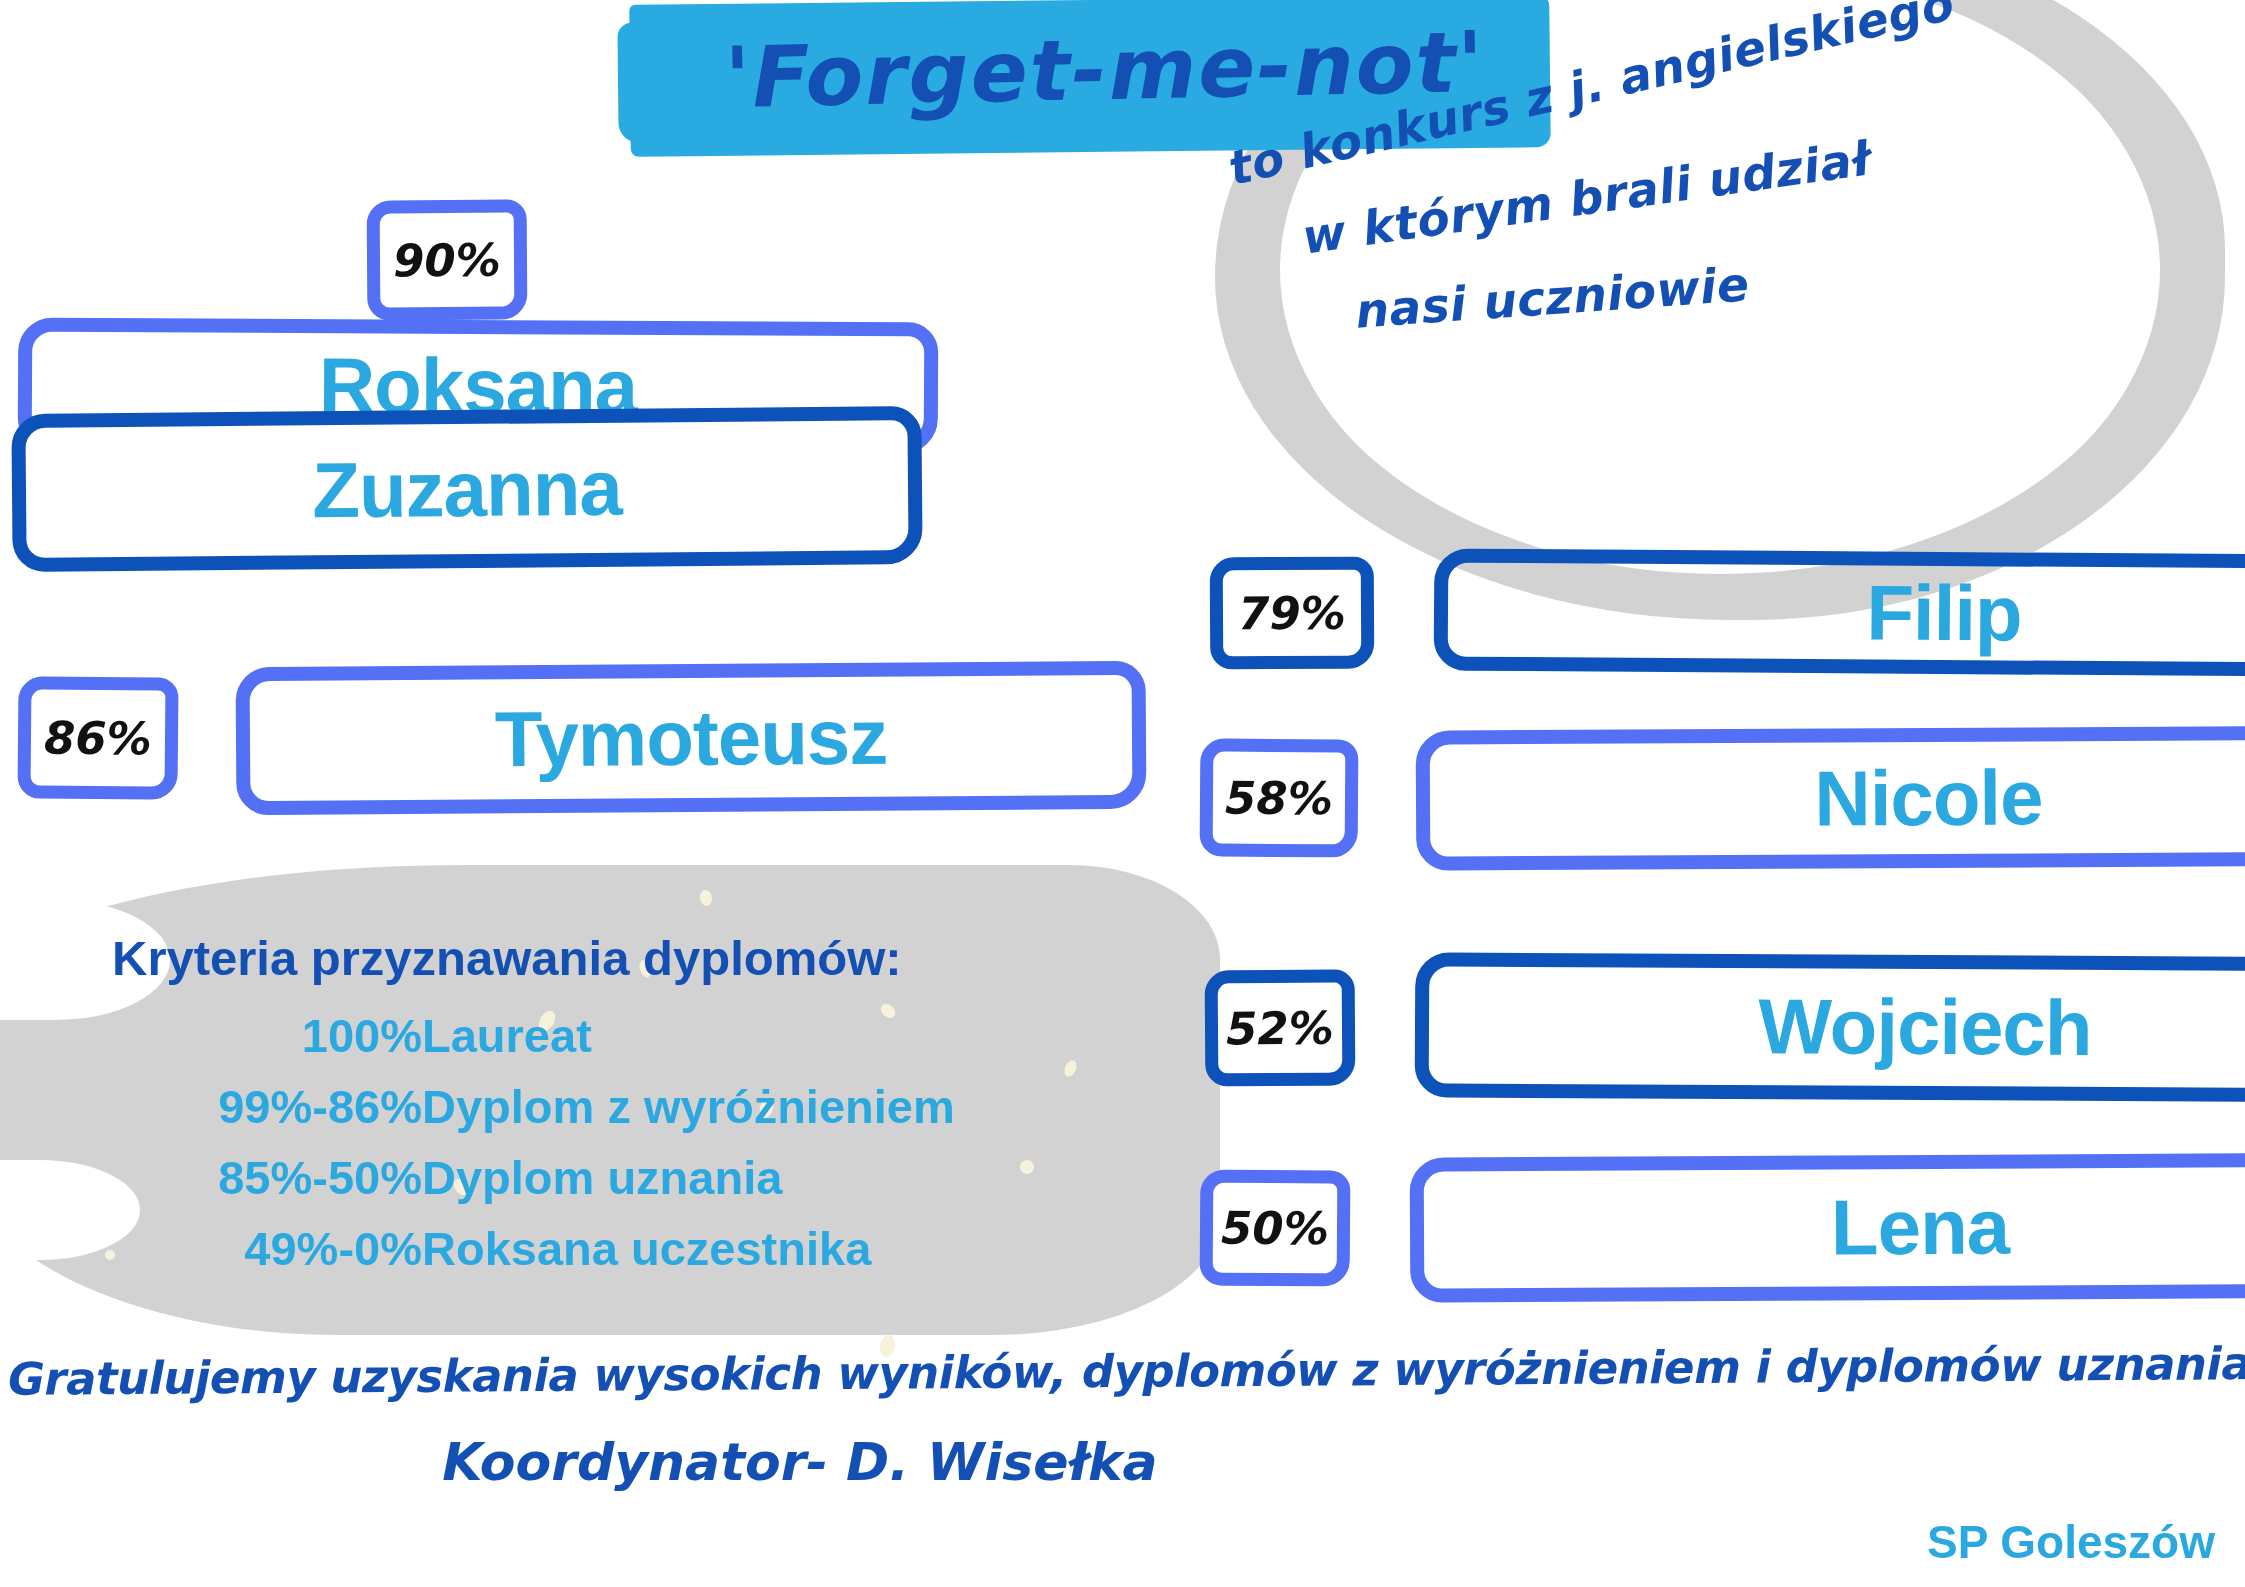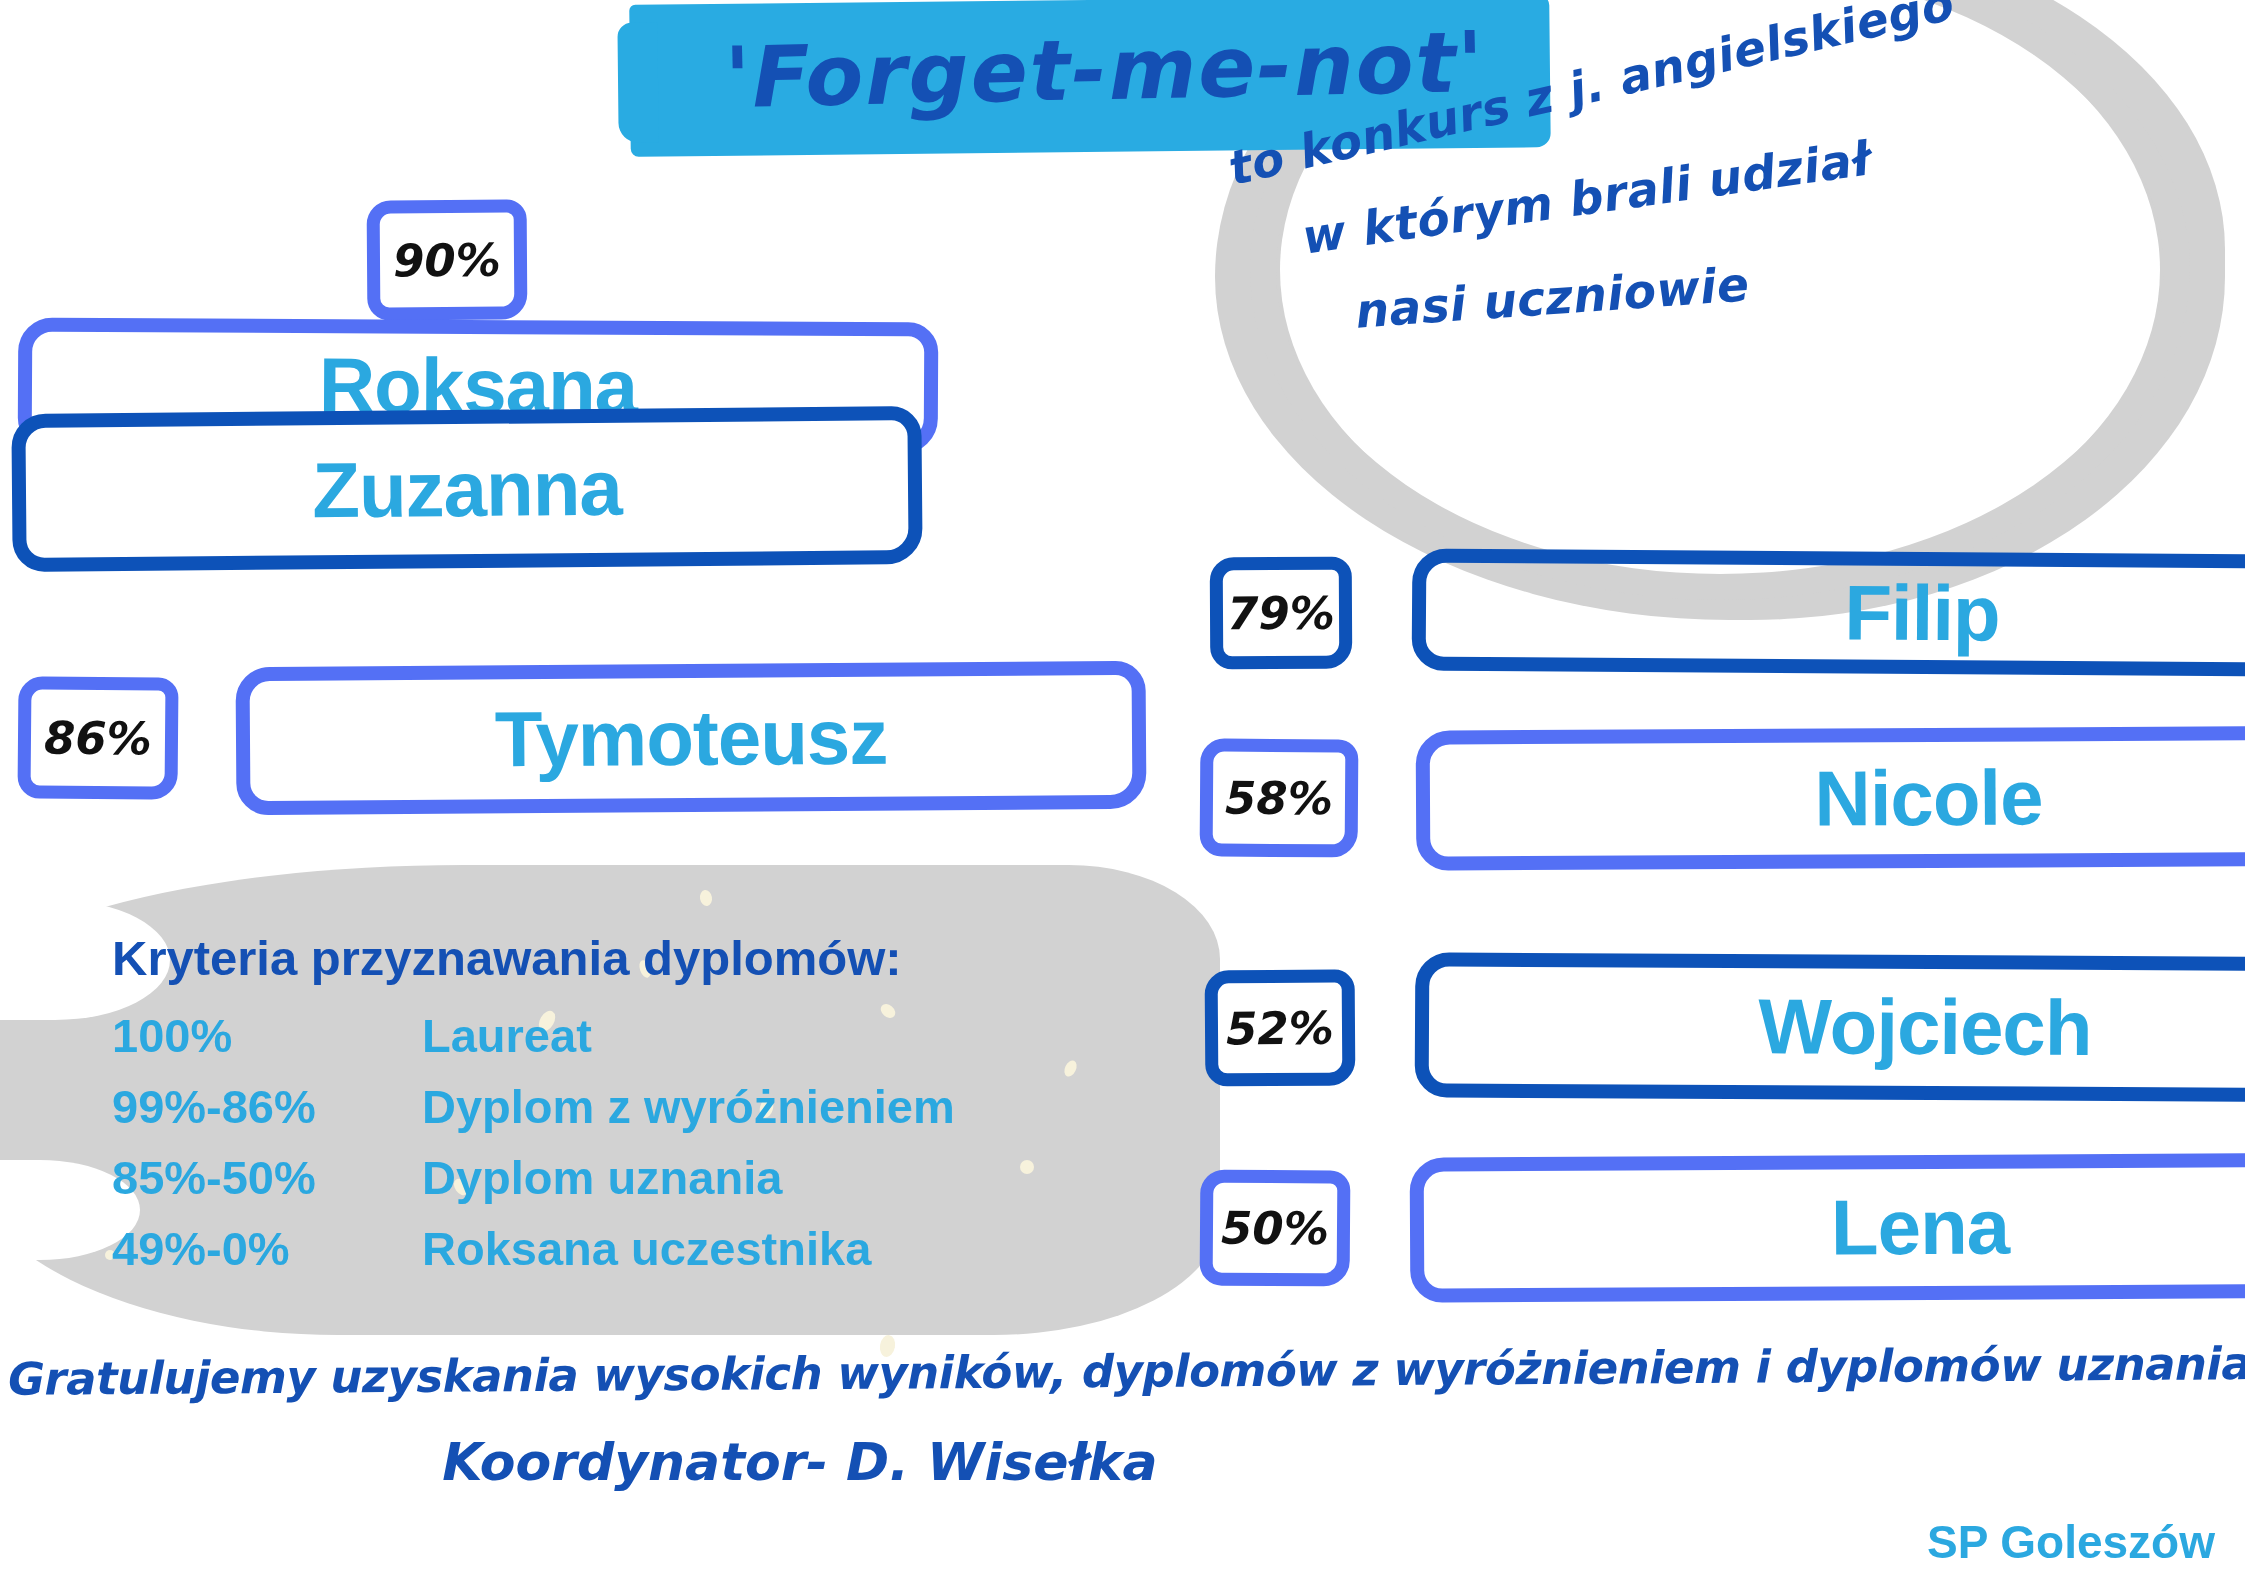--- a/index.html
+++ b/index.html
@@ -168,21 +168,21 @@
 
   #row-zuzanna    { left: 12px;   top: 410px; }
   #row-zuzanna .pct-badge { width: 180px; height: 140px; margin-right: 60px; transform: rotate(0.3deg); }
   #row-zuzanna .name-box  { width: 910px; height: 158px; transform: rotate(-0.5deg); }
 
   #row-tymoteusz  { left: 18px;   top: 664px; }
   #row-tymoteusz .pct-badge { width: 160px; height: 122px; margin-right: 58px; transform: rotate(0.5deg); }
   #row-tymoteusz .name-box  { width: 910px; height: 148px; transform: rotate(-0.4deg); }
 
   #row-filip      { left: 1210px; top: 552px; }
-  #row-filip .pct-badge { width: 142px; height: 112px; margin-right: 60px; transform: rotate(-0.3deg); }
+  #row-filip .pct-badge { width: 164px; height: 112px; margin-right: 60px; transform: rotate(-0.3deg); }
   #row-filip .name-box  { width: 1020px; height: 122px; transform: rotate(0.4deg); }
   #row-filip .name-box { background: transparent; }
 
   #row-nicole     { left: 1200px; top: 728px; }
   #row-nicole .pct-badge { width: 158px; height: 118px; margin-right: 58px; transform: rotate(0.4deg); }
   #row-nicole .name-box  { width: 1025px; height: 140px; transform: rotate(-0.3deg); }
 
   #row-wojciech   { left: 1205px; top: 955px; }
   #row-wojciech .pct-badge { width: 150px; height: 116px; margin-right: 60px; transform: rotate(-0.4deg); }
   #row-wojciech .name-box  { width: 1020px; height: 145px; transform: rotate(0.3deg); }
@@ -203,20 +203,21 @@
     font-family: "Liberation Sans", sans-serif;
     font-weight: bold;
     font-size: 49px;
     margin-bottom: 22px;
     white-space: nowrap;
   }
   .crit-row {
     display: flex;
     align-items: baseline;
     margin-bottom: 16px;
+    text-align: right;
   }
   .crit-range {
     color: #2ba8e0;
     font-family: "Liberation Sans", sans-serif;
     font-weight: bold;
     font-size: 47px;
     width: 310px;
     flex: 0 0 310px;
     white-space: nowrap;
   }

